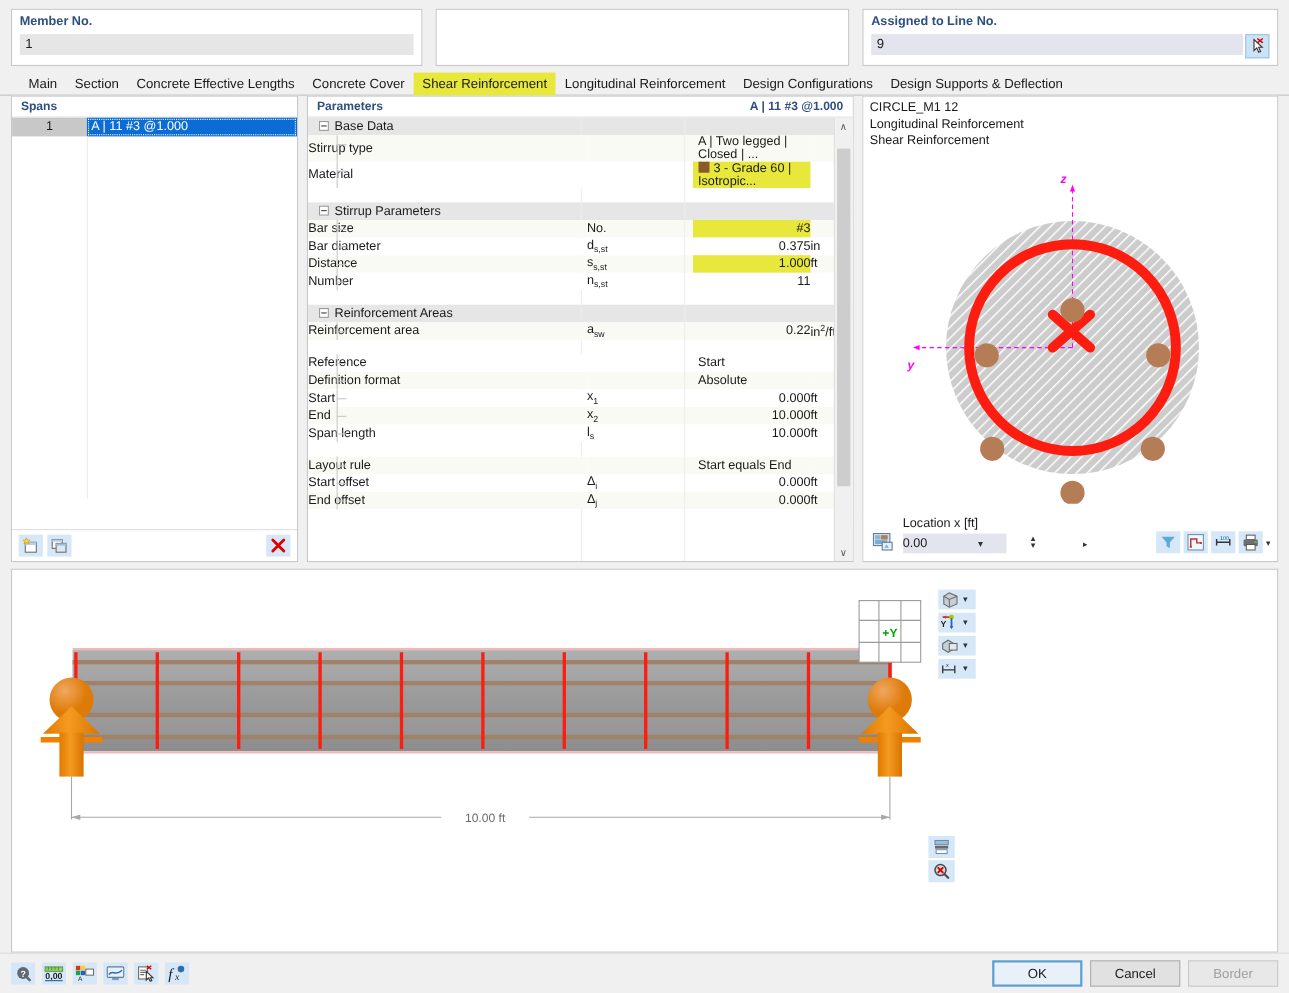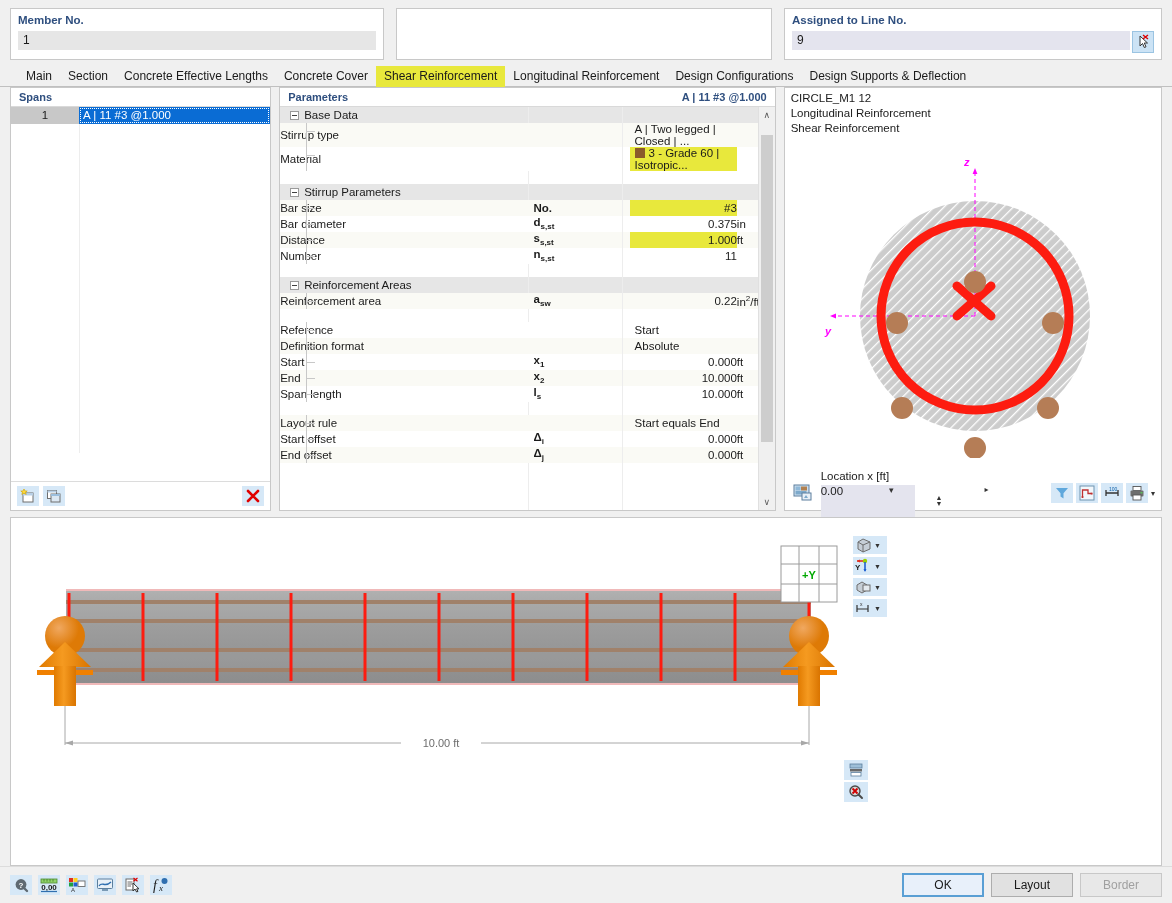--- a/index.html
+++ b/index.html
@@ -96,21 +96,21 @@
   .grp td{background:#e6e6e6;font-size:11.5px;}
   .grp .gname{padding-left:4px;}
   .exp{
     display:inline-block;width:9px;height:9px;border:1px solid #9a9a9a;background:#fff;
     position:relative;margin-right:5px;margin-left:6px;vertical-align:-1px;box-sizing:border-box;
   }
   .exp:after{content:"";position:absolute;left:1px;right:1px;top:3px;height:1px;background:#404040;}
   .c-name{padding-left:42px;position:relative;}
   .c-name .tick{position:absolute;left:26px;top:8px;width:9px;height:1px;background:#c8c8c8;}
   .c-name .vert{position:absolute;left:26px;top:0;bottom:0;width:1px;background:#c8c8c8;}
-  .c-sym{padding-left:5px;font-weight:bold;}
+  .c-sym{padding-left:5px;}
   .c-val{text-align:right;padding-right:3px;}
   .c-val.left{text-align:left;padding-left:5px;}
   .c-unit{padding-left:3px;font-size:11.5px;}
   .alt{background:#fafaf5;}
   .wht{background:#fff;}
   .hl{background:#e8e83c;}
   .spacer td{height:13px;background:#fff;}
   .swatch{display:inline-block;width:10px;height:10px;background:#8a5a2b;vertical-align:-1px;margin-right:4px;}
   .vline{position:absolute;top:0;bottom:0;width:1px;background:#ededed;}
 
@@ -118,22 +118,22 @@
   .pscroll .arw{height:16px;display:flex;align-items:center;justify-content:center;font-size:9px;color:#5a5a5a;}
   .pscroll .arw.dn{position:absolute;bottom:0;left:0;right:0;}
   .pscroll .thumb{position:absolute;left:2px;right:2px;top:28px;height:307px;background:#cdcdcd;}
 
   
   .view-body{flex:1;position:relative;background:#fff;overflow:hidden;}
   .view-labels{position:absolute;left:6px;top:3px;font-size:11.5px;line-height:15px;color:#1a1a1a;}
   .view-foot{height:42px;flex:none;background:#fff;border-top:1px solid #fff;position:relative;}
   .loclabel{position:absolute;left:36px;top:2px;font-size:11.5px;}
   .spin{
-    position:absolute;left:36px;top:17px;width:94px;height:32px;background:#e4e4ee;
-    display:flex;box-sizing:border-box;gap:42px;
+    position:absolute;left:36px;top:17px;width:94px;height:18px;background:#e4e4ee;
+    display:flex;align-items:center;box-sizing:border-box;gap:42px;
   }
   .spin .v{flex:1;text-align:right;padding-right:4px;font-size:11.5px;}
   .spin .cv{width:13px;text-align:center;font-size:9px;color:#333;}
   .spin .ud{width:11px;display:flex;flex-direction:column;align-items:center;justify-content:center;font-size:7px;line-height:6px;color:#333;}
   .spin .pl{width:13px;text-align:center;font-size:8px;color:#333;}
   .view-foot .lefticon{position:absolute;left:8px;top:16px;}
   .view-foot .righticons{position:absolute;right:6px;top:15px;display:flex;gap:3px;align-items:center;}
 
   
   .d3wrap{padding:6px 10px 0 10px;flex:1;display:flex;}
@@ -645,18 +645,18 @@
       <div class="iconbtn">
         <svg width="18" height="16" viewBox="0 0 18 16">
           <text x="1" y="13" font-family="Liberation Serif, serif" font-style="italic" font-size="14" fill="#1a1a1a">f</text>
           <text x="7" y="14" font-family="Liberation Serif, serif" font-style="italic" font-size="9" fill="#1a1a1a">x</text>
           <circle cx="12.5" cy="4" r="3" fill="#2f6fb0"></circle>
         </svg>
       </div>
     </div>
     <div class="botright">
       <div class="btn primary">OK</div>
-      <div class="btn">Layout</div>
+      <div class="btn">Cancel</div>
       <div class="btn disabled">Border</div>
     </div>
   </div>
 
 </div>
 
 </body></html>

